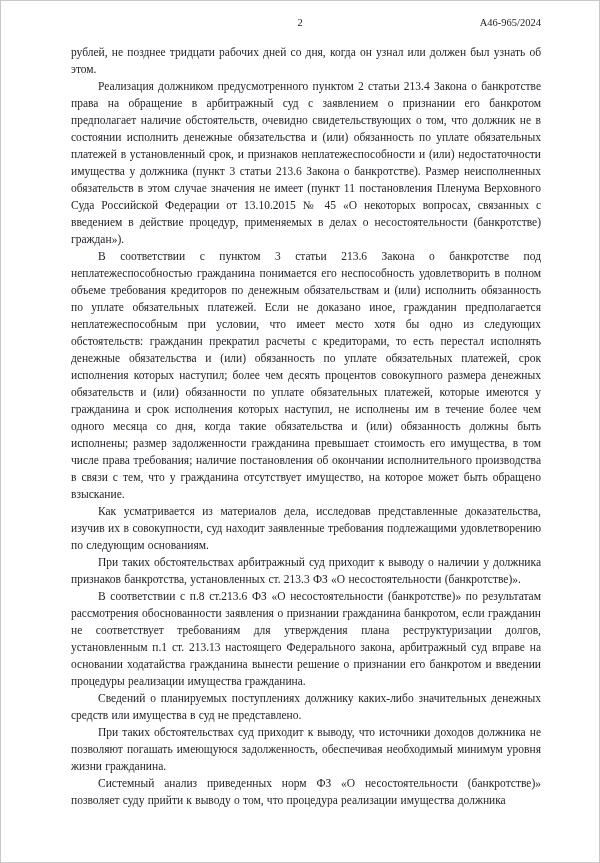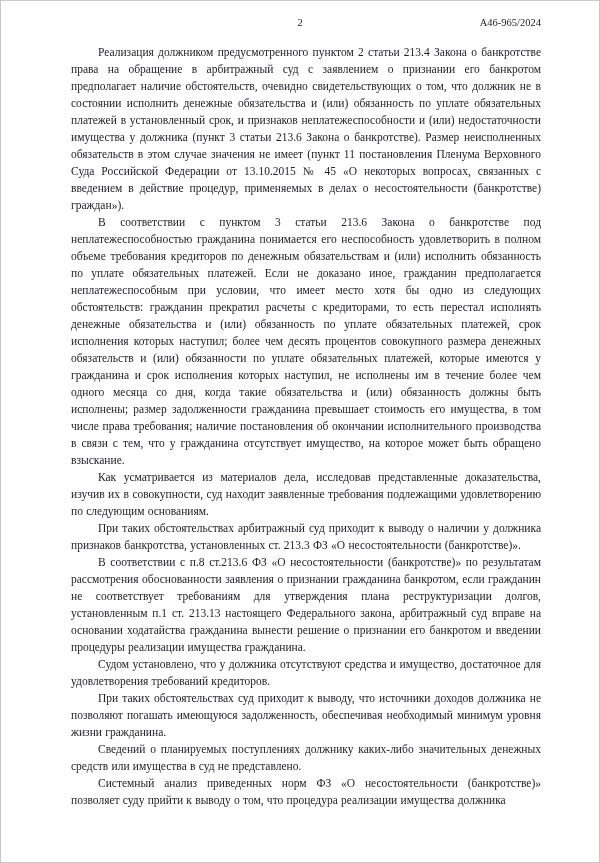--- a/index.html
+++ b/index.html
@@ -62,23 +62,23 @@
 </style>
 </head>
 <body>
 
 <div class="page">
   <div class="header">
     <span class="pagenum">2</span>
     <span class="casenum">А46-965/2024</span>
   </div>
   <div class="body">
+    <p class="para no-indent">рублей, не позднее тридцати рабочих дней со дня, когда он узнал или должен был узнать об этом.</p>
     <p class="para">Реализация должником предусмотренного пунктом 2 статьи 213.4 Закона о банкротстве права на обращение в арбитражный суд с заявлением о признании его банкротом предполагает наличие обстоятельств, очевидно свидетельствующих о том, что должник не в состоянии исполнить денежные обязательства и (или) обязанность по уплате обязательных платежей в установленный срок, и признаков неплатежеспособности и (или) недостаточности имущества у должника (пункт 3 статьи 213.6 Закона о банкротстве). Размер неисполненных обязательств в этом случае значения не имеет (пункт 11 постановления Пленума Верховного Суда Российской Федерации от 13.10.2015 № 45 «О некоторых вопросах, связанных с введением в действие процедур, применяемых в делах о несостоятельности (банкротстве) граждан»).</p>
     <p class="para">В соответствии с пунктом 3 статьи 213.6 Закона о банкротстве под неплатежеспособностью гражданина понимается его неспособность удовлетворить в полном объеме требования кредиторов по денежным обязательствам и (или) исполнить обязанность по уплате обязательных платежей. Если не доказано иное, гражданин предполагается неплатежеспособным при условии, что имеет место хотя бы одно из следующих обстоятельств: гражданин прекратил расчеты с кредиторами, то есть перестал исполнять денежные обязательства и (или) обязанность по уплате обязательных платежей, срок исполнения которых наступил; более чем десять процентов совокупного размера денежных обязательств и (или) обязанности по уплате обязательных платежей, которые имеются у гражданина и срок исполнения которых наступил, не исполнены им в течение более чем одного месяца со дня, когда такие обязательства и (или) обязанность должны быть исполнены; размер задолженности гражданина превышает стоимость его имущества, в том числе права требования; наличие постановления об окончании исполнительного производства в связи с тем, что у гражданина отсутствует имущество, на которое может быть обращено взыскание.</p>
     <p class="para">Как усматривается из материалов дела, исследовав представленные доказательства, изучив их в совокупности, суд находит заявленные требования подлежащими удовлетворению по следующим основаниям.</p>
     <p class="para">При таких обстоятельствах арбитражный суд приходит к выводу о наличии у должника признаков банкротства, установленных ст. 213.3 ФЗ «О несостоятельности (банкротстве)».</p>
     <p class="para">В соответствии с п.8 ст.213.6 ФЗ «О несостоятельности (банкротстве)» по результатам рассмотрения обоснованности заявления о признании гражданина банкротом, если гражданин не соответствует требованиям для утверждения плана реструктуризации долгов, установленным п.1 ст. 213.13 настоящего Федерального закона, арбитражный суд вправе на основании ходатайства гражданина вынести решение о признании его банкротом и введении процедуры реализации имущества гражданина.</p>
-    <p class="para">Судом установлено, что у должника отсутствуют средства и имущество, достаточное для удовлетворения требований кредиторов.</p>
+    <p class="para">Сведений о планируемых поступлениях должнику каких-либо значительных денежных средств или имущества в суд не представлено.</p>
     <p class="para">При таких обстоятельствах суд приходит к выводу, что источники доходов должника не позволяют погашать имеющуюся задолженность, обеспечивая необходимый минимум уровня жизни гражданина.</p>
-    <p class="para">Сведений о планируемых поступлениях должнику каких-либо значительных денежных средств или имущества в суд не представлено.</p>
     <p class="para">Системный анализ приведенных норм ФЗ «О несостоятельности (банкротстве)» позволяет суду прийти к выводу о том, что процедура реализации имущества должника</p>
   </div>
 </div>
 
 </body></html>

